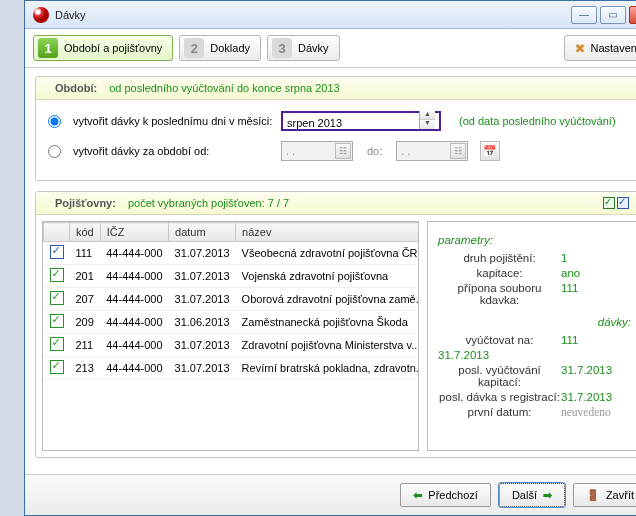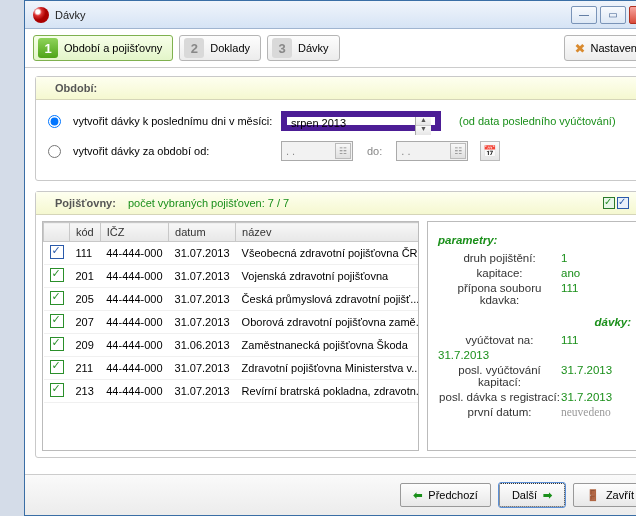--- a/index.html
+++ b/index.html
@@ -126,24 +126,24 @@
   .radio-row {
     display: flex;
     align-items: center;
     gap: 8px;
     margin-bottom: 8px;
     height: 22px;
   }
   .radio-row input[type=radio] { margin: 0 4px 0 0; }
   .month-select {
     display: inline-flex;
-    border: 6px solid #4c1d95;
+    border: 2px solid #4c1d95;
     height: 20px;
     width: 160px;
-    align-items: flex-start;
+    align-items: flex-end;
     padding: 0 4px;
     background: #fff;
     position: relative;
   }
   .spinner {
     width: 16px;
     display: flex; flex-direction: column;
     border-left: 1px solid #aaa;
     margin-left: auto;
   }
@@ -225,21 +225,21 @@
 
   .detail {
     width: 215px;
     border: 1px solid #bbb;
     height: 230px;
     padding: 8px 10px;
     overflow:auto;
     font-size: 11.5px;
   }
   .detail h4 { margin: 0 0 10px 0; font-size: 12px; }
-  .section-title { color:#1a8f1a; font-weight:bold; font-style:italic; margin:4px 0 6px 0; }
+  .section-title { color:#1a8f1a; font-weight:normal; font-style:italic; margin:4px 0 6px 0; }
   .kv { display:flex; margin:3px 0; }
   .kv .k { flex:1; color:#333;text-align:center; }
   .kv .v { width:70px; color:#1a8f1a; }
   .kv .v.bold { font-weight:normal; }
   .kv .v.grey { color:#999;font-family:Liberation Serif, serif; }
 
   .footer {
     padding: 8px 12px;
     display:flex;
     justify-content:flex-end;
@@ -293,20 +293,21 @@
       <span class="gear">✖</span>
       <span>Nastavení</span>
     </div>
   </div>
 
   <div class="content">
 
     <div class="panel">
       <div class="panel-header">
         <span class="label">Období:</span>
+        <span class="value">od posledního vyúčtování do konce srpna 2013</span>
       </div>
       <div class="panel-body">
         <div class="radio-row">
           <input type="radio" name="r" checked="" style="">
           <label style="width:200px;">vytvořit dávky k poslednímu dni v měsíci:</label>
           <div class="month-select">
             <span>srpen 2013</span>
             <div class="spinner">
                 <div>▲</div>
                 <div style="border-bottom:none">▼</div>
@@ -363,27 +364,20 @@
                   </tr>
                   <tr>
                     <td><span class="chkcell "></span></td>
                     <td>201</td>
                     <td>44-444-000</td>
                     <td>31.07.2013</td>
                     <td>Vojenská zdravotní pojišťovna</td>
                   </tr>
                   <tr>
                     <td><span class="chkcell "></span></td>
-                    <td>205</td>
-                    <td>44-444-000</td>
-                    <td>31.07.2013</td>
-                    <td>Česká průmyslová zdravotní pojišť...</td>
-                  </tr>
-                  <tr>
-                    <td><span class="chkcell "></span></td>
                     <td>207</td>
                     <td>44-444-000</td>
                     <td>31.07.2013</td>
                     <td>Oborová zdravotní pojišťovna zamě...</td>
                   </tr>
                   <tr>
                     <td><span class="chkcell "></span></td>
                     <td>209</td>
                     <td>44-444-000</td>
                     <td>31.06.2013</td>

